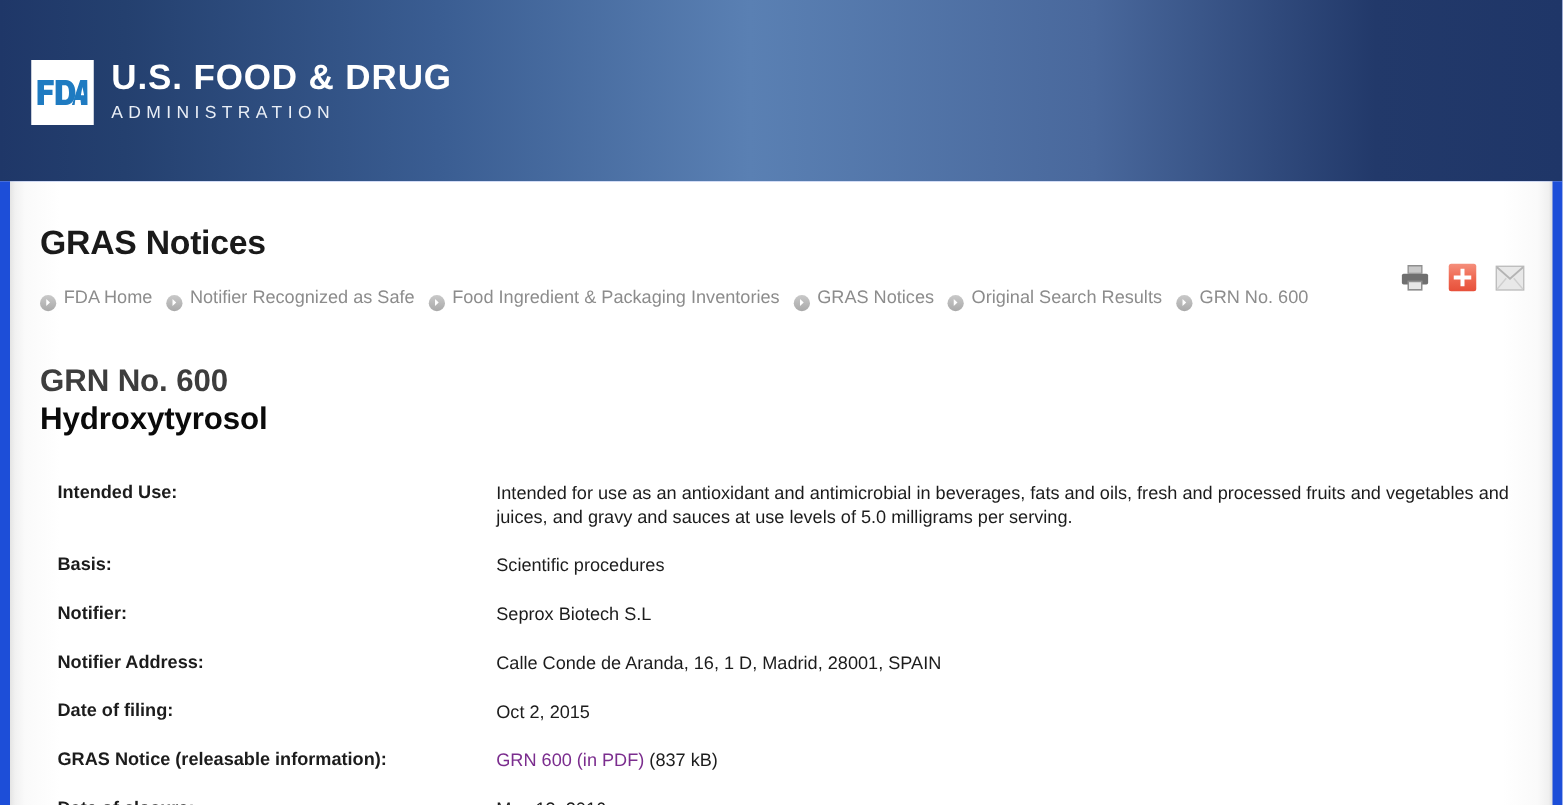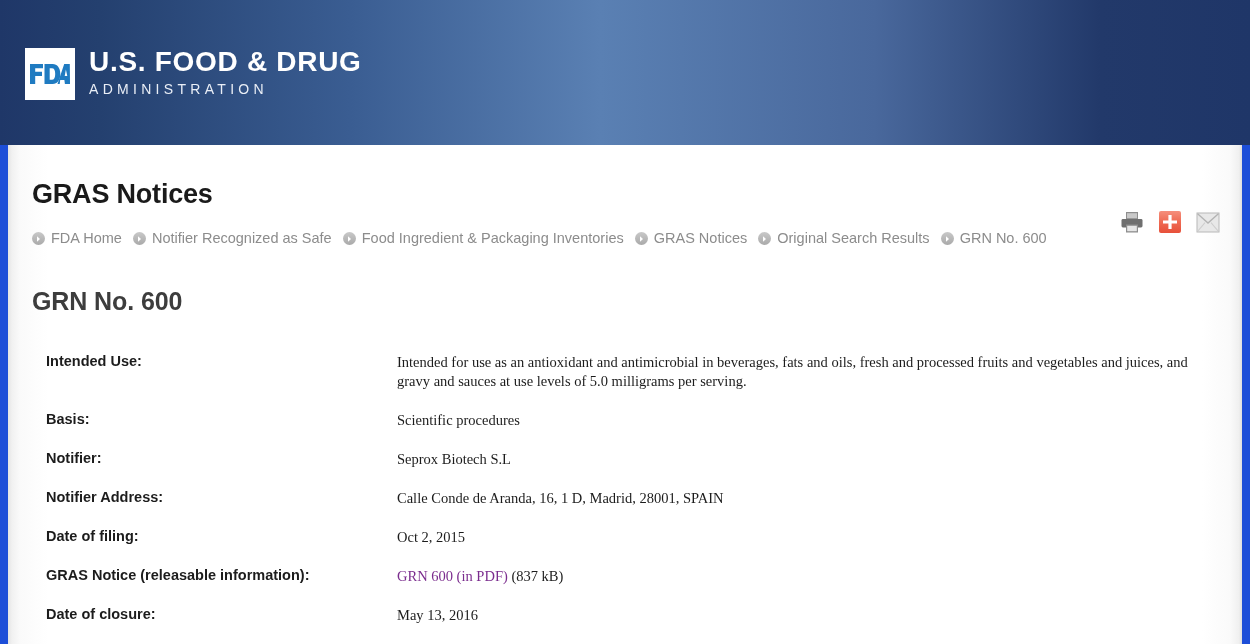--- a/index.html
+++ b/index.html
@@ -104,21 +104,21 @@
   }
   .breadcrumb {
     margin-top: 6px;
     max-width: 1075px;
     line-height: 21px;
     font-size: 14.5px;
     color: #8c8c8c;
   }
   .crumb {
     display: inline-flex;
-    align-items: center;
+    align-items: flex-end;
     white-space: nowrap;
     margin-right: 7px;
   }
   .crumb-arrow {
     width: 13px;
     height: 13px;
     border-radius: 50%;
     background: linear-gradient(180deg, #c9c9c9, #a9a9a9);
     display: inline-flex;
     align-items: center;
@@ -173,21 +173,21 @@
     font-size: 14.5px;
     color: #1c1c1c;
   }
   .detail-table tr.tight td { padding-bottom: 1px; }
   .d-label {
     width: 365px;
     font-weight: bold;
     padding-left: 14px !important;
     white-space: nowrap;
   }
-  .d-value { line-height: 19px; font-family: Liberation Serif, serif; }
+  .d-value { line-height: 19px; }
   .link-visited {
     color: #7b2d8e;
     text-decoration: none;
   }
   .value-plain { color: #1c1c1c; }
 </style>
 </head>
 <body>
 
 <div class="masthead">
@@ -292,20 +292,21 @@
         <svg width="24" height="21" viewBox="0 0 24 21" aria-hidden="true">
           <rect x="1" y="1" width="22" height="19" fill="#e8e8e8" stroke="#b8b8b8" stroke-width="1"></rect>
           <path d="M1.6 1.8 L12 11 L22.4 1.8" fill="none" stroke="#b4b4b4" stroke-width="1.4"></path>
           <path d="M1.6 19.4 L9 10.6 M22.4 19.4 L15 10.6" fill="none" stroke="#cfcfcf" stroke-width="1.1"></path>
         </svg>
       </span>
     </div>
 
     <div class="grn-block">
       <div class="grn-no">GRN No. 600</div>
+      <div class="grn-sub">Hydroxytyrosol</div>
     </div>
 
     <table class="detail-table">
       <tbody>
         <tr>
           <td class="d-label">Intended Use:</td>
           <td class="d-value">Intended for use as an antioxidant and antimicrobial in beverages, fats and oils, fresh and processed fruits and vegetables and juices, and gravy and sauces at use levels of 5.0 milligrams per serving.</td>
         </tr>
         <tr>
           <td class="d-label">Basis:</td>

